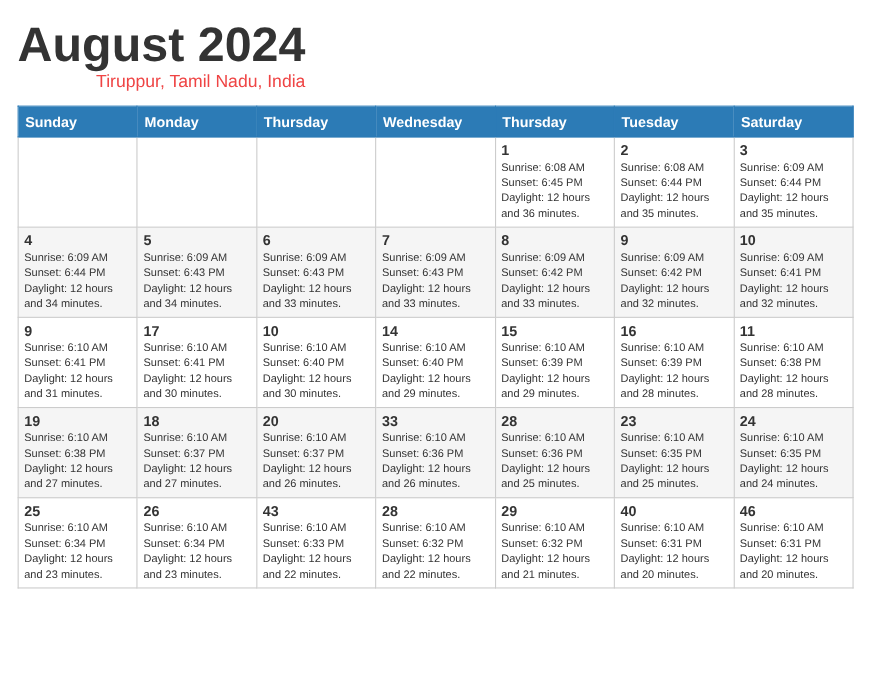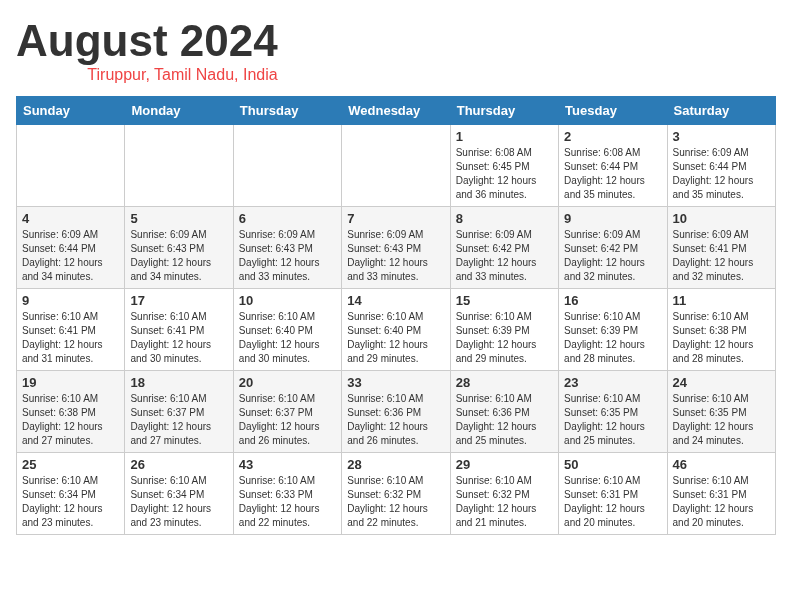--- a/index.html
+++ b/index.html
@@ -310,21 +310,21 @@
 and 22 minutes.</div>
         </td>
         <td>
           <span class="day-number">29</span>
           <div class="day-info" style="white-space: pre-line;">Sunrise: 6:10 AM
 Sunset: 6:32 PM
 Daylight: 12 hours
 and 21 minutes.</div>
         </td>
         <td>
-          <span class="day-number">50</span>
+          <span class="day-number">40</span>
           <div class="day-info" style="white-space: pre-line;">Sunrise: 6:10 AM
 Sunset: 6:31 PM
 Daylight: 12 hours
 and 20 minutes.</div>
         </td>
         <td>
           <span class="day-number">46</span>
           <div class="day-info" style="white-space: pre-line;">Sunrise: 6:10 AM
 Sunset: 6:31 PM
 Daylight: 12 hours

